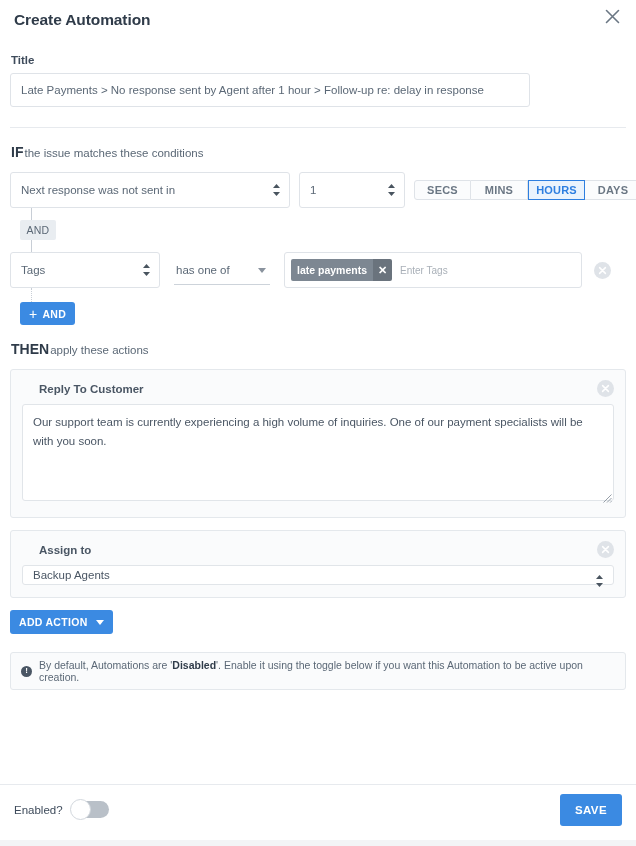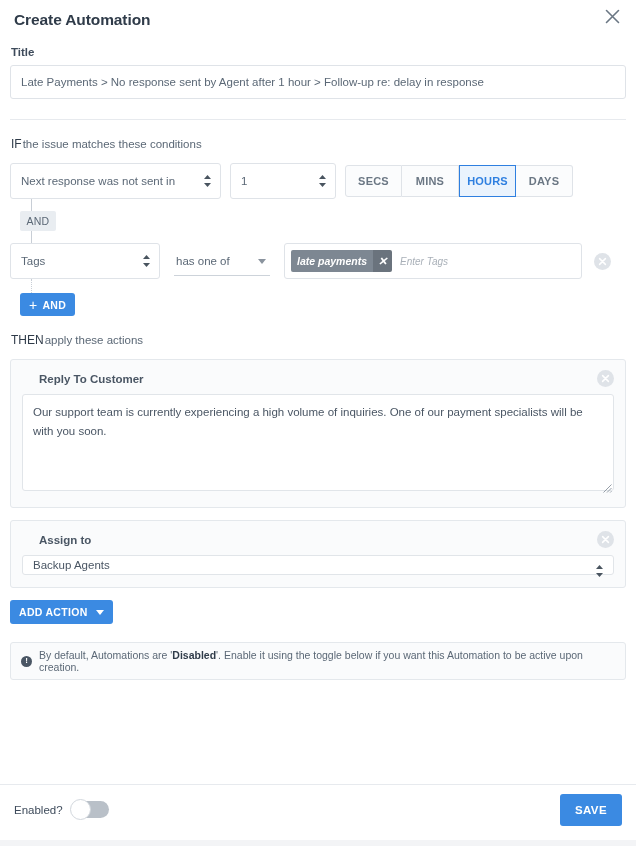--- a/index.html
+++ b/index.html
@@ -36,34 +36,34 @@
     right: 12px; top: 4px;
     width: 24px; height: 24px;
     display: flex; align-items: center; justify-content: center;
     cursor: pointer;
   }
   .close-icon svg { display: block; }
 
   
   .modal-body {
     position: absolute;
-    left: 0; top: 24px;
+    left: 0; top: 32px;
     width: 636px; height: 756px;
     padding: 0 10px;
   }
 
   .field-label {
     font-size: 11.5px;
     font-weight: bold;
     color: #3e4b5b;
     margin: 22px 0 7px 1px;
   }
 
   .text-input {
-    width: 616px; height: 34px;
+    width: 520px; height: 34px;
     border: 1px solid #dfe3e8;
     border-radius: 3px;
     background: #fff;
     font-family: "Liberation Sans", sans-serif;
     font-size: 11.5px;
     color: #5b6876;
     padding: 8px 10px;
     outline: none;
   }
 
@@ -72,22 +72,22 @@
     background: #e7eaee;
     margin: 20px 0 0 0;
   }
 
   .section-heading {
     margin: 16px 0 12px 1px;
     font-size: 13.5px;
     color: #3e4b5b;
   }
   .section-heading b {
-    font-weight: normal;
-    font-size: 12px;
+    font-weight: bold;
+    font-size: 14px;
     color: #2f3b49;
   }
   .section-heading span {
     font-size: 11.5px;
     color: #5b6876;
     margin-left: 1px;
   }
 
   
   .cond-wrap { position: relative; }
@@ -113,31 +113,31 @@
   }
   .spinner {
     position: absolute;
     pointer-events: none;
     width: 9px; height: 14px;
   }
 
   .sel-wrap { position: relative; display: inline-block; }
   .sel-wrap .spinner { right: 9px; top: 11px; }
 
-  .sel-cond { width: 211px; }
+  .sel-cond { width: 280px; }
   .sel-num  { width: 106px; }
 
   
   .unit-group {
     display: flex;
     margin-left: 9px;
     border-radius: 3px;
   }
   .unit-btn {
-    width: 57px; height: 32px;
+    width: 57px; height: 20px;
     border: 1px solid #dfe3e8;
     border-left-width: 0;
     background: #fbfcfd;
     font-family: "Liberation Sans", sans-serif;
     font-size: 11px;
     font-weight: bold;
     letter-spacing: 0.2px;
     color: #6b7784;
     display: flex; align-items: center; justify-content: center;
     cursor: pointer;
@@ -207,21 +207,20 @@
   }
 
   .tags-input {
     margin-left: 14px;
     width: 298px; height: 36px;
     border: 1px solid #dfe3e8;
     border-radius: 3px;
     background: #fff;
     display: flex; align-items: center;
     padding: 0 6px;
-    font-style: italic;
   }
   .tag-pill {
     display: flex; align-items: center;
     height: 22px;
     border-radius: 2px;
     overflow: hidden;
     font-size: 10.5px;
     font-weight: bold;
     cursor: default;
   }

